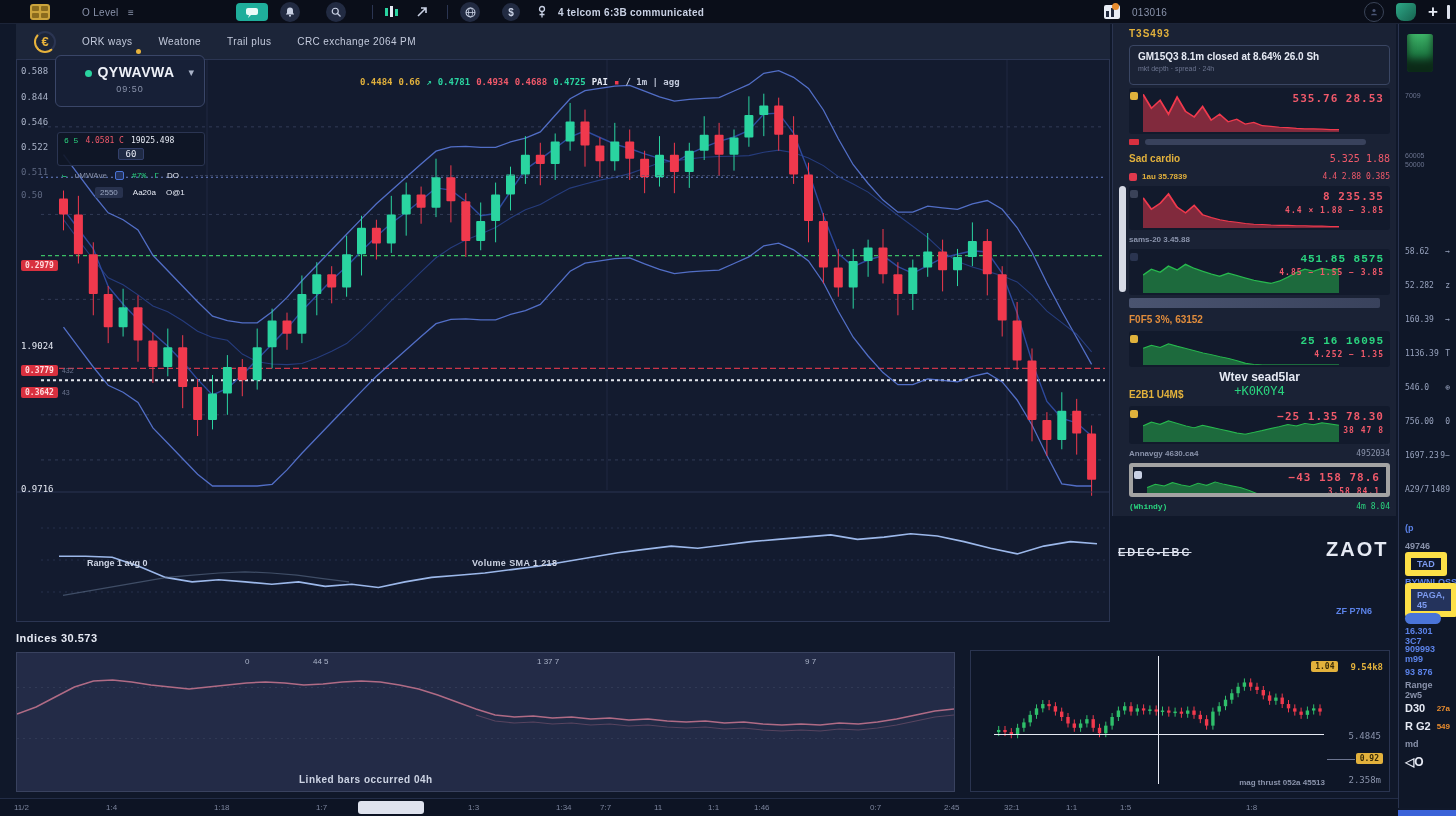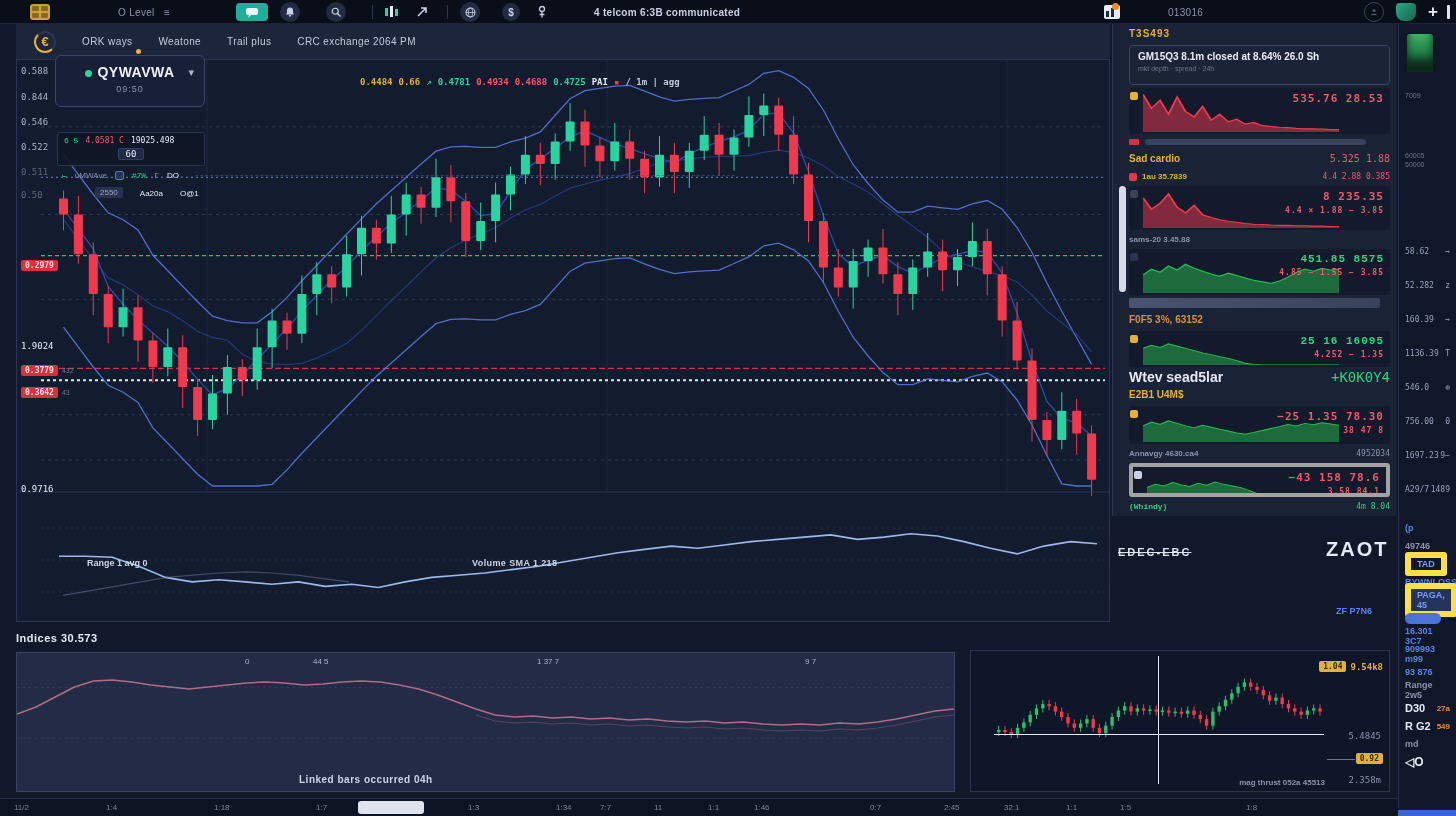--- a/index.html
+++ b/index.html
@@ -4,21 +4,21 @@
 <style>
   * { margin:0; padding:0; box-sizing:border-box; }
   html,body { background:#0a0f1c; }
   #page {
     position:relative; width:1456px; height:816px; overflow:hidden;
     background:#10182a; font-family:"Liberation Sans", sans-serif; color:#c3cadc;
   }
   
   #topbar { position:absolute; left:0; top:0; width:1456px; height:24px; background:#0a0e19; border-bottom:1px solid #1c2438; }
   .tb-abs { position:absolute; top:0; height:24px; display:flex; align-items:center; }
-  .tb-text { font-size:10px; color:#8a93ab; letter-spacing:.3px;margin-left:36px; }
+  .tb-text { font-size:10px; color:#8a93ab; letter-spacing:.3px; }
   .goldgrid { width:20px; height:16px; border-radius:3px; background:#caa33c; display:grid; grid-template-columns:1fr 1fr; gap:2px; padding:2px; }
   .goldgrid span { background:#8a6b1e; border-radius:1px; }
   .circ { width:20px; height:20px; border-radius:50%; background:#222b42; display:flex; align-items:center; justify-content:center; }
   .circ svg, .tealbtn svg { display:block; }
   .tealbtn { width:32px; height:18px; border-radius:4px; background:#1fae9b; display:flex; align-items:center; justify-content:center; }
   .tb-div { width:1px; height:14px; background:#2b3552; }
   .lgicon { position:relative; width:16px; height:14px; background:#e8ecf5; border-radius:2px; }
   .lgicon i { position:absolute; left:2px; bottom:2px; width:3px; height:6px; background:#20283d; }
   .lgicon em { position:absolute; left:7px; bottom:2px; width:3px; height:9px; background:#20283d; }
   .lgicon b { position:absolute; right:1px; top:-2px; width:7px; height:7px; border-radius:50%; background:#e88c2e; }
@@ -45,21 +45,21 @@
   #symbolcard .dot { display:inline-block; width:7px; height:7px; border-radius:50%; background:#2ad4a0; margin-right:5px; }
   #symbolcard .chev { position:absolute; right:10px; top:10px; color:#aab3c8; font-size:11px; }
   #symbolcard .tf { margin-top:4px; font-size:9px; color:#8a93ab; letter-spacing:1px; }
   #statstrip { position:absolute; left:57px; top:132px; width:148px; height:34px; background:rgba(15,22,38,.9); border:1px solid #2b3552; border-radius:3px; font-family:"DejaVu Sans Mono", monospace; font-size:8px; }
   #statstrip .r1 { display:flex; gap:7px; padding:3px 6px 1px; }
   #statstrip .chip { display:block; margin:2px auto 0; width:26px; text-align:center; background:#1f2a44; border:1px solid #33406a; border-radius:2px; color:#e6eaf4; font-size:9px; }
   .c-green { color:#2ad47f;font-family:Liberation Mono, monospace; } .c-red { color:#f0596a; } .c-white { color:#e6eaf4; }
   .c-gray { color:#8a93ab; } .c-yellow { color:#e2b13c; } .c-orange { color:#e08c3c; }
   #legendrow { position:absolute; left:62px; top:171px; display:flex; align-items:center; gap:8px; font-size:8px; }
   #legendrow .box { width:9px; height:9px; border:1px solid #4a74d8; background:#24335c; border-radius:2px; }
-  #legendrow2 { position:absolute; left:95px; top:187px; display:flex; align-items:flex-end; gap:17px; font-size:8px; color:#e6eaf4; }
+  #legendrow2 { position:absolute; left:95px; top:187px; display:flex; align-items:center; gap:10px; font-size:8px; color:#e6eaf4; }
   #legendrow2 .chip2 { background:#28324e; color:#9aa6c0; padding:1px 5px; border-radius:2px; }
   #ohlcbar { position:absolute; left:360px; top:77px; display:flex; align-items:center; gap:6px; font-size:9px; font-family:"DejaVu Sans Mono", monospace; }
   
   #subleft { position:absolute; left:70px; top:498px; font-size:9px; color:#cdd4e4; font-weight:bold; }
   #subcenter { position:absolute; left:455px; top:498px; font-size:9px; color:#cdd4e4; font-weight:bold; letter-spacing:.4px; }
   
   #sidebar { position:absolute; left:1112px; top:24px; width:284px; height:492px; background:#1a2235; border-left:1px solid #2a3450; overflow:hidden; padding:4px 6px 0 16px; }
   #sidescroll { position:absolute; left:1119px; top:186px; width:7px; height:106px; border-radius:4px; background:#d7dbe6; }
   .wrow { position:relative; margin-bottom:3px; }
   .wtitle { font-size:10px; font-weight:bold; color:#e2b13c; letter-spacing:1px; height:14px; }
@@ -93,21 +93,21 @@
   .rc-pill { width:36px; height:11px; border-radius:6px; background:#4a74d8; display:inline-block; }
   #rc-bluebar { position:absolute; left:1398px; top:810px; width:58px; height:6px; background:#3b63d8; }
   
   #bottomhdr { position:absolute; left:16px; top:632px; font-size:11px; font-weight:bold; color:#e6eaf4; letter-spacing:.5px; }
   #bpanelL { position:absolute; left:16px; top:652px; width:939px; height:140px; background:#232b47; border:1px solid #39425f; }
   .btick { position:absolute; top:4px; font-size:8px; color:#aab3c8; }
   #bcaption { position:absolute; left:282px; bottom:6px; font-size:10px; font-weight:bold; color:#cdd4e4; letter-spacing:.5px; }
   #bpanelR { position:absolute; left:970px; top:650px; width:420px; height:142px; background:#0e1627; border:1px solid #2a3450; }
   .cross-v { position:absolute; left:187px; top:5px; width:1px; height:128px; background:#e6eaf4; }
   .cross-h { position:absolute; left:23px; top:83px; width:330px; height:1px; background:#e6eaf4; }
-  .mini-lab { position:absolute; display:flex; align-items:center; gap:4px; font-family:"DejaVu Sans Mono", monospace; }
+  .mini-lab { position:absolute; display:flex; align-items:center; gap:12px; font-family:"DejaVu Sans Mono", monospace; }
   .badge-gold { background:#e2b13c; color:#3a2c08; font-size:8px; font-weight:bold; padding:1px 4px; border-radius:2px; }
   .mini-line { position:absolute; height:1px; background:#6c7590; }
   #minicaption { position:absolute; right:64px; bottom:4px; font-size:8px; color:#8a93ab; font-weight:bold; }
   
   #timeaxis { position:absolute; left:0; top:798px; width:1398px; height:18px; background:#0d1424; border-top:1px solid #232d47; }
   .t-lab { position:absolute; top:4px; font-size:8px; color:#7b849c; }
   #tthumb { position:absolute; left:358px; top:2px; width:66px; height:13px; background:#dfe3ee; border-radius:3px; }
 </style>
 </head>
 <body>
@@ -536,21 +536,21 @@
         <span class="wicon" style="background: rgb(224, 178, 60);"></span>
         <svg width="196" height="32" viewBox="0 0 100 36" preserveAspectRatio="none">
           <polygon points="0,36 0.0,17.3 4.3,13.9 8.7,16.3 13.0,12.2 17.4,14.9 21.7,17.3 26.1,19.7 30.4,22.4 34.8,24.4 39.1,26.5 43.5,28.5 47.8,31.2 52.2,34.0 56.5,35.3 60.9,36.0 65.2,36.0 69.6,36.0 73.9,36.0 78.3,36.0 82.6,36.0 87.0,36.0 91.3,36.0 95.7,36.0 100.0,36.0 100,36" fill="#27b94e" fill-opacity="0.5"></polygon>
           <polyline points="0.0,17.3 4.3,13.9 8.7,16.3 13.0,12.2 17.4,14.9 21.7,17.3 26.1,19.7 30.4,22.4 34.8,24.4 39.1,26.5 43.5,28.5 47.8,31.2 52.2,34.0 56.5,35.3 60.9,36.0 65.2,36.0 69.6,36.0 73.9,36.0 78.3,36.0 82.6,36.0 87.0,36.0 91.3,36.0 95.7,36.0 100.0,36.0" fill="none" stroke="#27b94e" stroke-width="1"></polyline>
         </svg>
         <div class="wprices">
           <div class="wp1 c-green">25 16 16095</div>
           <div class="wp2 c-red">4.252 − 1.35</div>
         </div>
       </div>
-      <div class="wrow wpair" style="height: 13px; font-size: 14px;">
+      <div class="wrow wpair" style="height: 13px; font-size: 12px; flex-direction: column;">
         <span class="wl c-white">
           <span>Wtev sead5lar</span>
         </span>
         <span class="c-green" style="font-family: &quot;DejaVu Sans Mono&quot;, monospace;">+K0K0Y4</span>
       </div>
       <div class="wrow wpair" style="height: 17px; font-size: 10px;">
         <span class="wl c-yellow">
           <span>E2B1 U4M$</span>
         </span>
         <span style="font-family: &quot;DejaVu Sans Mono&quot;, monospace;"></span>

